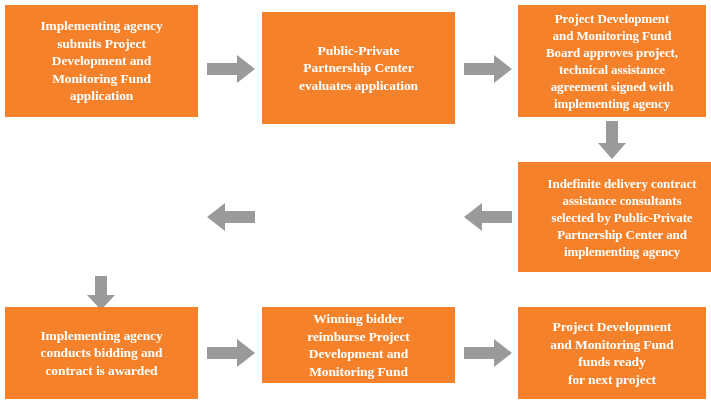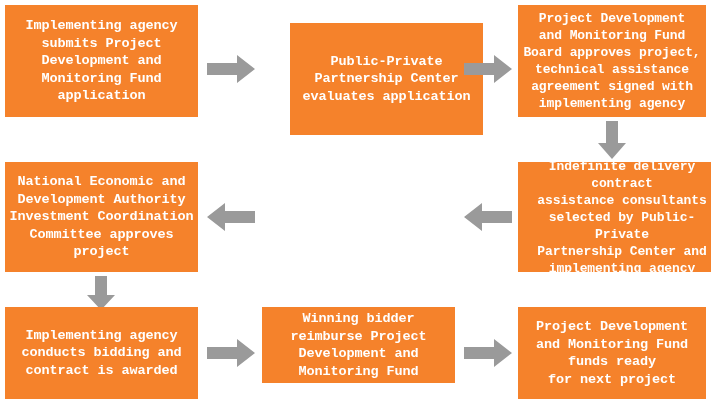--- a/index.html
+++ b/index.html
@@ -22,21 +22,21 @@
     background: #F5822B;
     color: #ffffff;
     display: flex;
     align-items: center;
     justify-content: center;
     text-align: center;
     box-sizing: border-box;
     padding: 2px 4px;
   }
   .node-label {
-    font-family: Liberation Mono, monospace;
+    font-family: Liberation Serif, serif;
     font-size: 13.5px;
     line-height: 17.5px;
     font-weight: 600;
     white-space: pre-line;
     letter-spacing: -0.1px;
     color: #ffffff;
   }
   .node.compact .node-label {
     font-size: 13px;
     line-height: 17px;
@@ -60,21 +60,21 @@
 Monitoring Fund
 application</span>
   </div>
 
   <div class="arrow" style="left:207px; top:55px; width:48px; height:28px;">
     <svg width="48" height="28" viewBox="0 0 48 28" aria-hidden="true">
       <polygon points="0,8 30,8 30,0 48,14 30,28 30,20 0,20" fill="#9A9A9A"></polygon>
     </svg>
   </div>
 
-  <div class="node" style="left:262px; top:23px; width:193px; height:112px;margin-left:28px;">
+  <div class="node" style="left:262px; top:12px; width:193px; height:112px;">
     <span class="node-label">Public-Private
 Partnership Center
 evaluates application</span>
   </div>
 
   <div class="arrow" style="left:464px; top:55px; width:48px; height:28px;">
     <svg width="48" height="28" viewBox="0 0 48 28" aria-hidden="true">
       <polygon points="0,8 30,8 30,0 48,14 30,28 30,20 0,20" fill="#9A9A9A"></polygon>
     </svg>
   </div>
@@ -87,27 +87,20 @@
 agreement signed with
 implementing agency</span>
   </div>
 
   <div class="arrow" style="left:598px; top:121px; width:28px; height:38px;">
     <svg width="28" height="38" viewBox="0 0 28 38" aria-hidden="true">
       <polygon points="8,0 20,0 20,22 28,22 14,38 0,22 8,22" fill="#9A9A9A"></polygon>
     </svg>
   </div>
 
-  <div class="node" style="left:5px; top:162px; width:193px; height:110px;">
-    <span class="node-label">National Economic and
-Development Authority
-Investment Coordination
-Committee approves
-project</span>
-  </div>
 
   <div class="arrow" style="left:207px; top:203px; width:48px; height:28px;">
     <svg width="48" height="28" viewBox="0 0 48 28" aria-hidden="true">
       <polygon points="48,8 18,8 18,0 0,14 18,28 18,20 48,20" fill="#9A9A9A"></polygon>
     </svg>
   </div>
 
 
   <div class="arrow" style="left:464px; top:203px; width:48px; height:28px;">
     <svg width="48" height="28" viewBox="0 0 48 28" aria-hidden="true">

